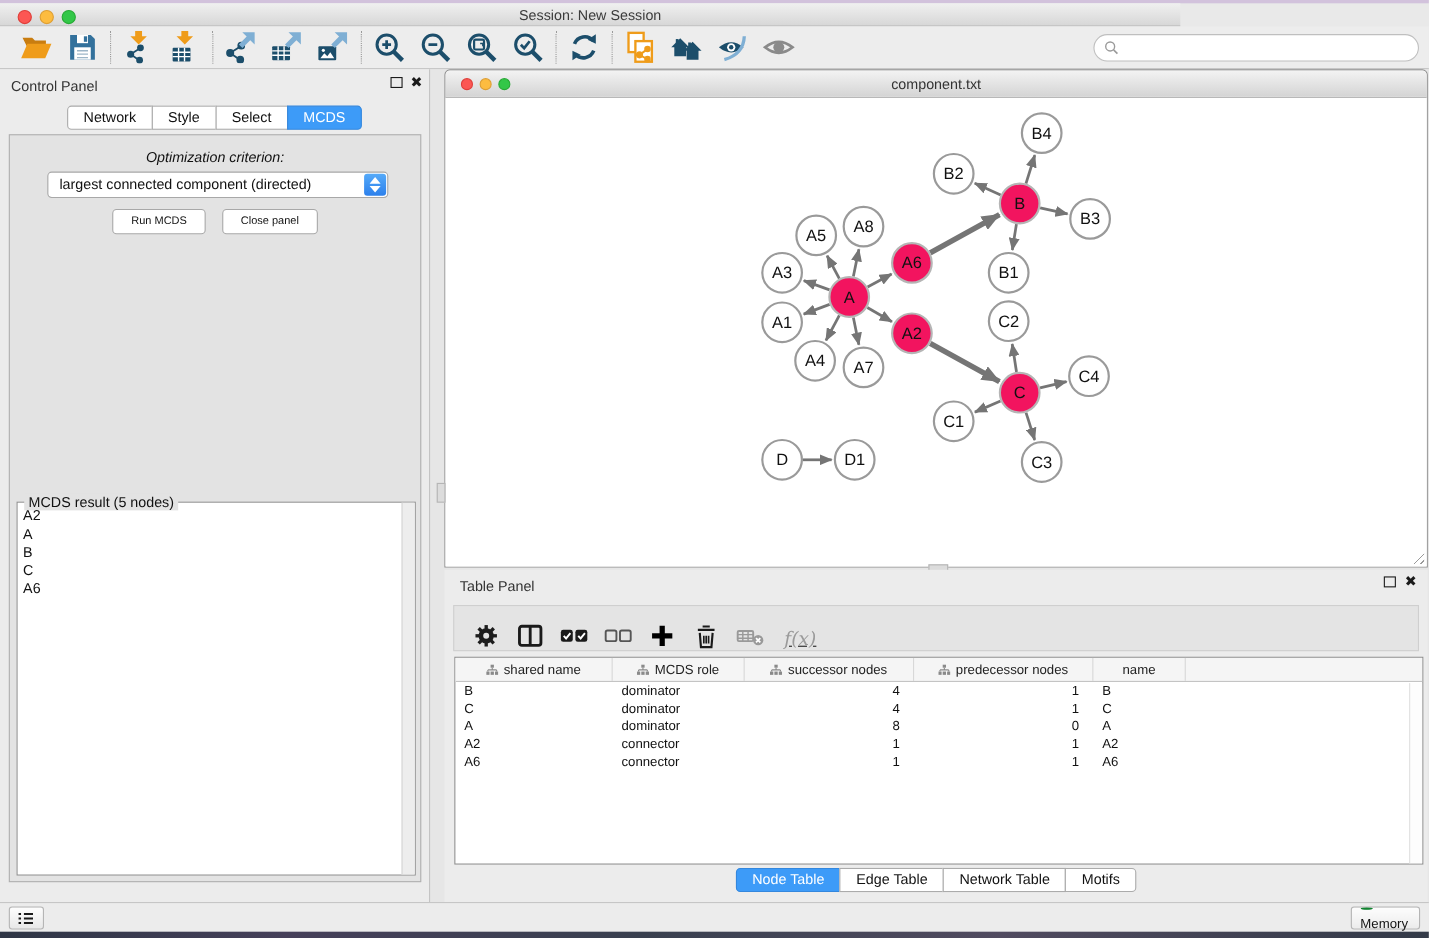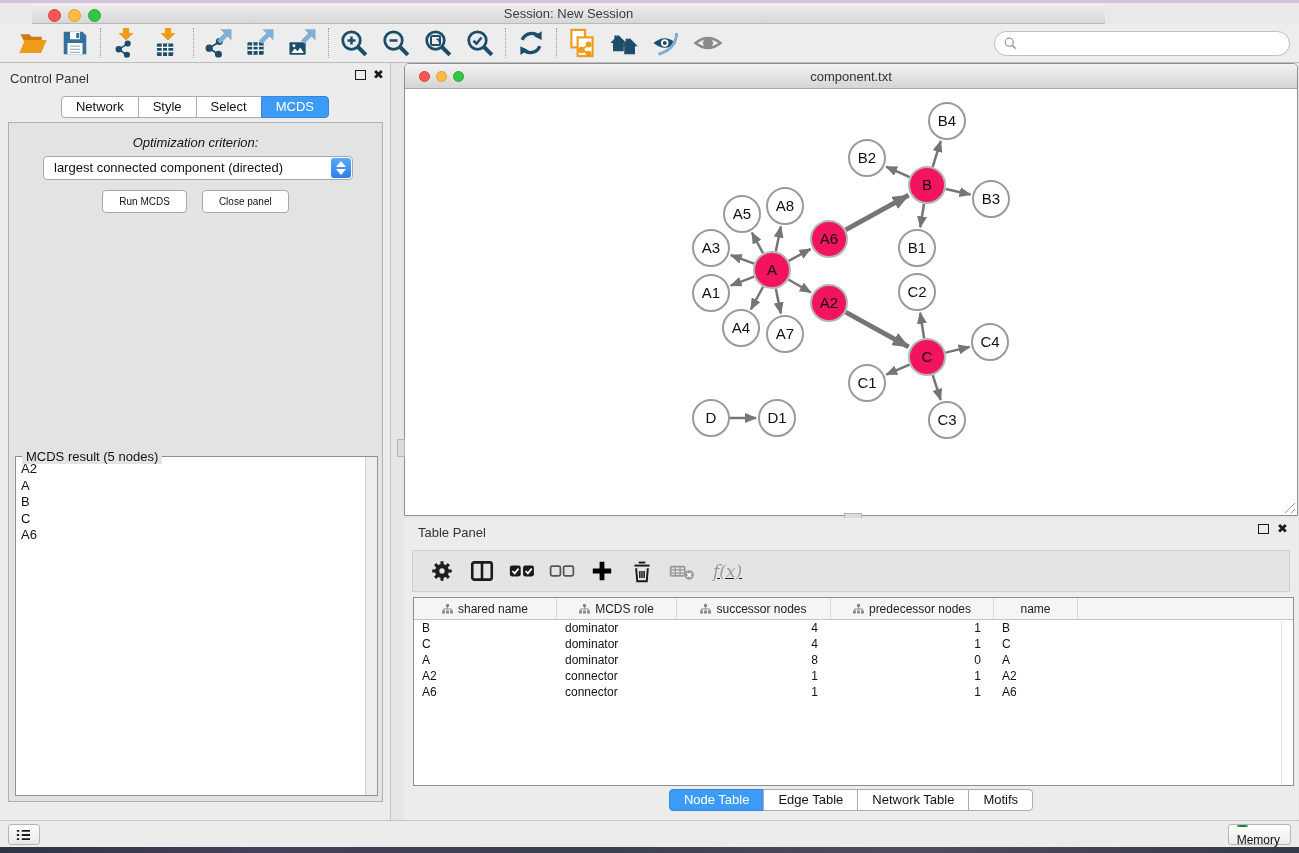--- a/index.html
+++ b/index.html
@@ -7,21 +7,21 @@
   body { font-family:"Liberation Sans","DejaVu Sans",sans-serif; color:#222; background:#e9e9e9; overflow:hidden; }
   .screen { position:relative; width:1299px; height:853px; background:#e9e9e9; }
 
   
   .desktop-top { position:absolute; left:0; top:0; width:1299px; height:3px; background:#d2c2dc; }
   .desktop-bottom { position:absolute; left:0; top:847px; width:1299px; height:6px;
       background:linear-gradient(90deg,#2e3545,#46405a 20%,#39404f 45%,#514b60 70%,#333a48); }
 
   
   .titlebar { position:absolute; left:0; top:3px; width:1073px; height:21px;
-      background:linear-gradient(#f0f0f0,#d7d7d7); border-bottom:1px solid #b9b9b9;margin-left:32px; }
+      background:linear-gradient(#f0f0f0,#d7d7d7); border-bottom:1px solid #b9b9b9; }
   .titlebar .title { position:absolute; left:0; right:0; top:3px; text-align:center; font-size:13px; color:#3b3b3b; }
   .tl { position:absolute; top:6px; width:13px; height:13px; border-radius:50%; }
   .tl.red   { left:16px; background:#fc5753; border:1px solid #df3e39; }
   .tl.yel   { left:36px; background:#fdbc40; border:1px solid #de9f34; }
   .tl.grn   { left:56px; background:#33c748; border:1px solid #27aa35; }
 
   
   .toolbar { position:absolute; left:0; top:24px; width:1299px; height:39px; background:#ededed;
       border-bottom:1px solid #bdbdbd; display:flex; align-items:center; padding-left:8px; }
   .tb-group { display:flex; align-items:center; gap:12px; padding:0 10px; }
@@ -79,21 +79,21 @@
   .resize-grip { position:absolute; right:2px; bottom:2px; width:13px; height:13px;
       background:repeating-linear-gradient(135deg, transparent 0 3px, #9a9a9a 3px 4px); clip-path:polygon(100% 0,100% 100%,0 100%); }
   .split-thumb-v { position:absolute; left:-8px; top:375px; width:8px; height:18px; background:#dcdcdc; border:1px solid #b5b5b5; }
   .split-thumb-h { position:absolute; left:439px; bottom:-5px; width:18px; height:7px; background:#dcdcdc; border:1px solid #b5b5b5; }
 
   
   .table-panel { position:absolute; left:404px; top:455px; width:894px; height:302px; background:#ececec; }
   .tp-head { position:absolute; left:14px; top:7px; font-size:13px; color:#333; }
   .tp-btns { position:absolute; right:10px; top:6px; display:flex; gap:8px; align-items:center; }
   .tp-toolbar { position:absolute; left:8px; top:32px; width:878px; height:42px; background:#e4e4e4; border:1px solid #cfcfcf;
-      display:flex; align-items:center; padding-left:16px; gap:14px;text-decoration:underline; }
+      display:flex; align-items:flex-end; padding-left:16px; gap:14px;text-decoration:underline; }
   .tpico { width:26px; height:26px; }
   .fx-label { font-family:"DejaVu Serif","Liberation Serif",serif; font-style:italic; font-size:17px; color:#9a9a9a; padding-left:4px; }
 
   .data-table { position:absolute; left:9px; top:79px; width:881px; height:189px; background:#fff; border:1px solid #8f8f8f; overflow:hidden; }
   .dt-header { display:flex; height:22px; background:#f5f5f5; border-bottom:1px solid #c4c4c4; }
   .dt-hcell { position:relative; border-right:1px solid #d8d8d8; font-size:12px; color:#222;
       display:flex; align-items:center; justify-content:center; gap:5px; }
   .dt-row { display:flex; height:16px; }
   .dt-cell { font-size:12px; color:#111; line-height:16px; padding:0 8px; white-space:nowrap; overflow:hidden; }
   .dt-cell.right { text-align:right; padding-right:13px; }

